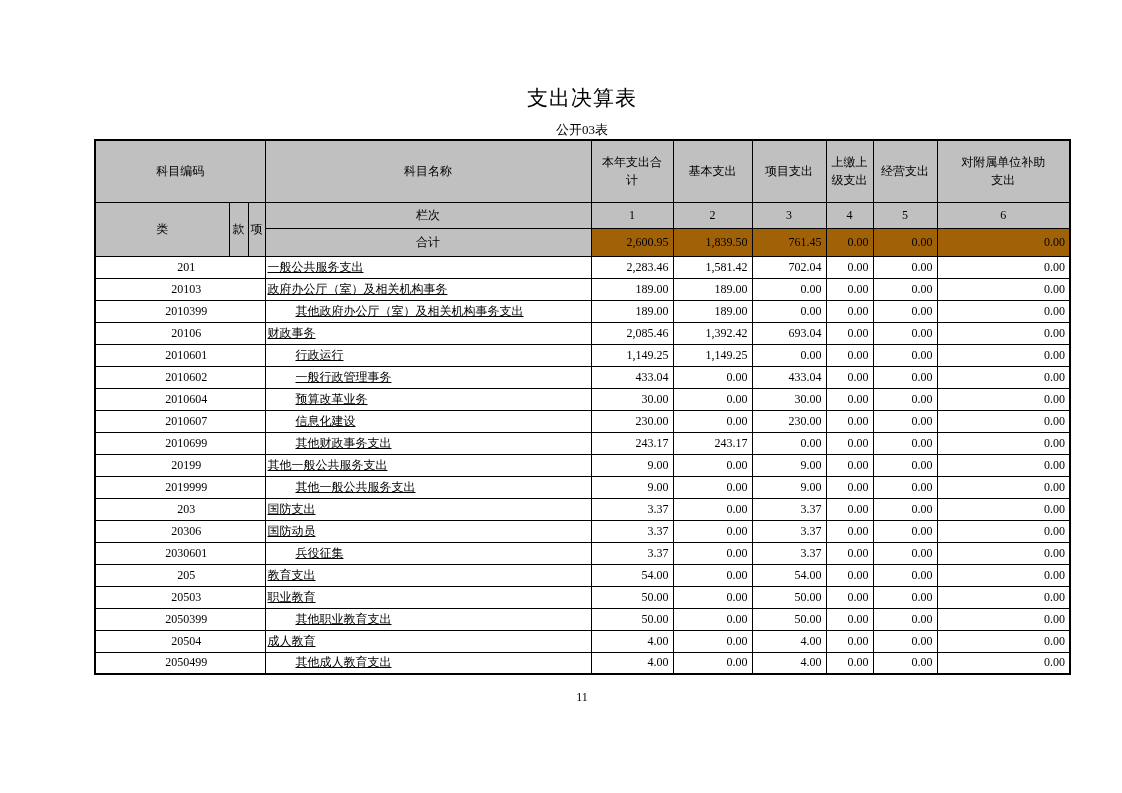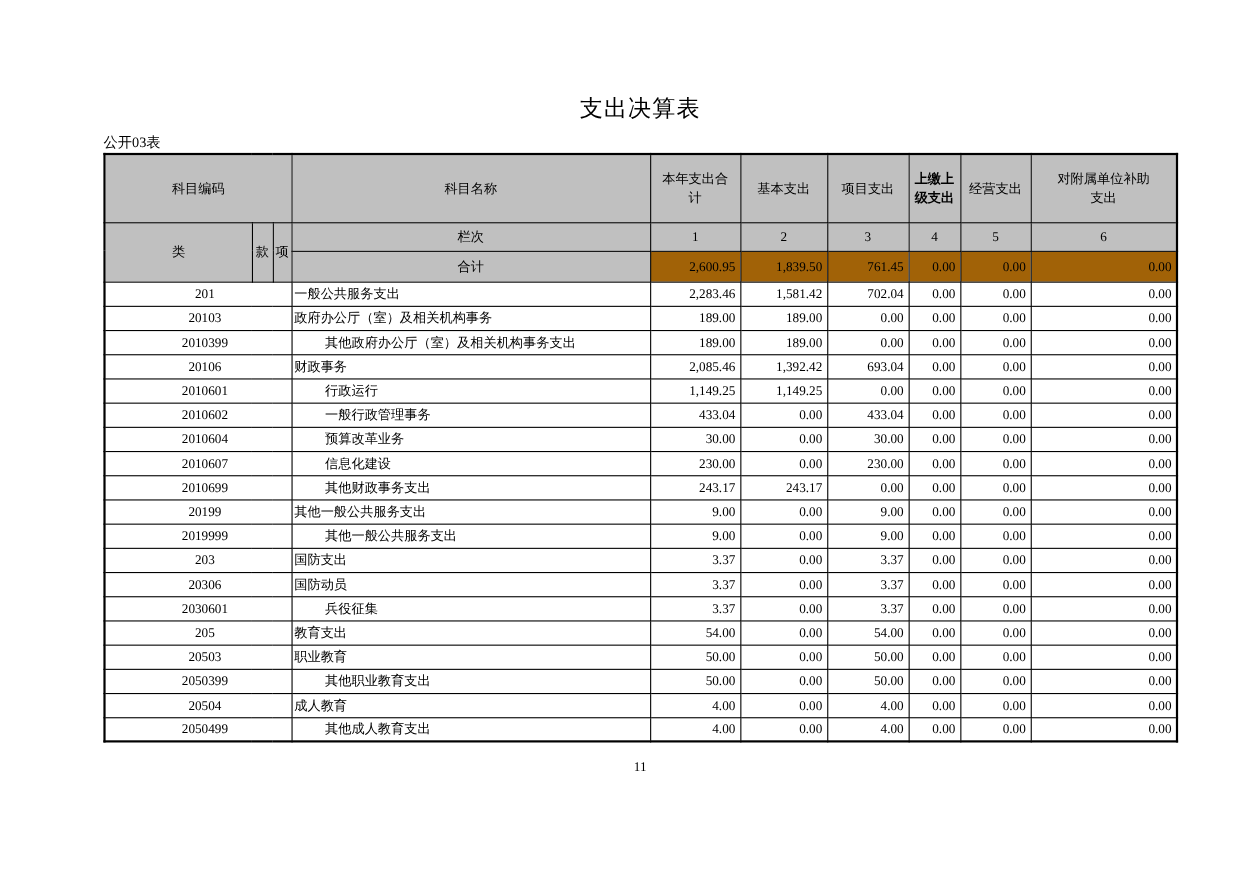--- a/index.html
+++ b/index.html
@@ -12,21 +12,21 @@
   }
   .sheet { width: 976px; margin-left: 94px; }
   .doc-title {
     padding-top: 84px;
     text-align: center;
     font-size: 21px;
     letter-spacing: 1px;
   }
   .meta-right {
     margin-top: 9px;
-    text-align: left;
+    text-align: center;
     font-size: 13px;
   }
   .meta-line {
     display: flex;
     justify-content: space-between;
     font-size: 13px;
     margin-top: 7px;
     margin-bottom: 4px;
   }
   table.fin {
@@ -38,29 +38,29 @@
   }
   table.fin th, table.fin td {
     border: 1px solid #000;
     overflow: hidden;
     vertical-align: middle;
     font-weight: normal;
   }
   .hdr { background: #c0c0c0; text-align: center; }
   tr.hrow1 th { height: 62px; line-height: 1.5; }
   tr.hrow1 th.pad-wrap  { padding: 0 5px; }
-  tr.hrow1 th.pad-wrap2 { padding: 4px 2px; font-weight: bold; }
+  tr.hrow1 th.pad-wrap2 { padding: 4px 2px; }
   tr.hrow1 th.pad-wrap3 { padding: 0 21px; }
   tr.hrow2 td { height: 26px; }
   tr.hrow3 td { height: 28px; }
   tr.hrow3 td.num { background: #a16207; font-weight: normal; }
   td.num { text-align: right; padding-right: 4px; white-space: nowrap; }
   tr.drow td { height: 22px; background: #fff; }
   td.code { text-align: center; padding-left: 12px; white-space: nowrap; }
-  td.name { text-align: left; padding-left: 2px; white-space: nowrap; }
+  td.name { text-align: left; padding-left: 2px; white-space: nowrap; text-decoration: underline; }
   td.name.indent { padding-left: 30px; }
   .page-num {
     margin-top: 15px;
     text-align: center;
     font-size: 12px;
     font-family: "Liberation Serif", "DejaVu Serif", serif;
   }
 </style>
 </head>
 <body>

